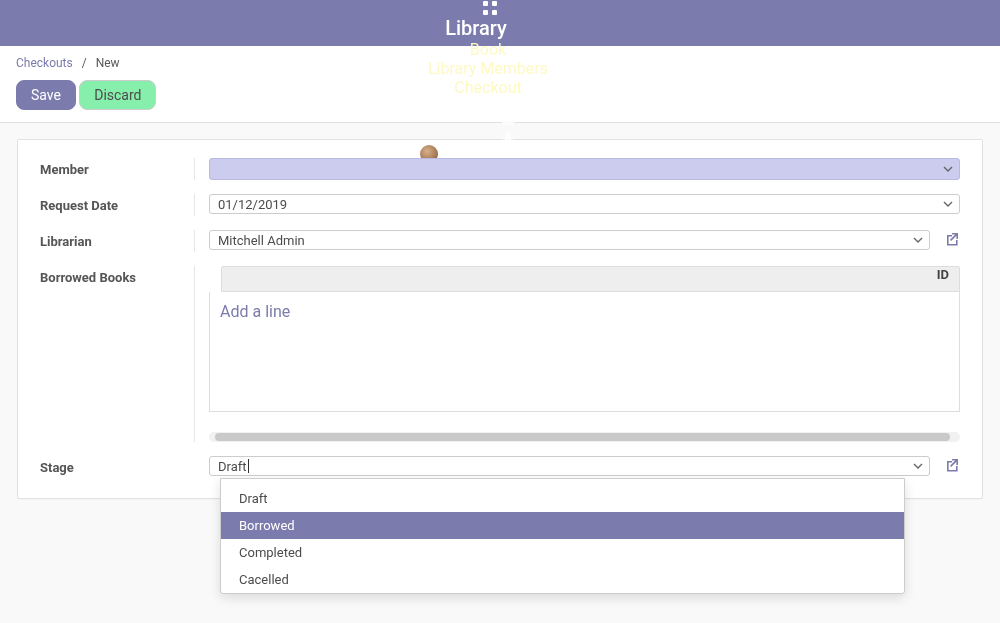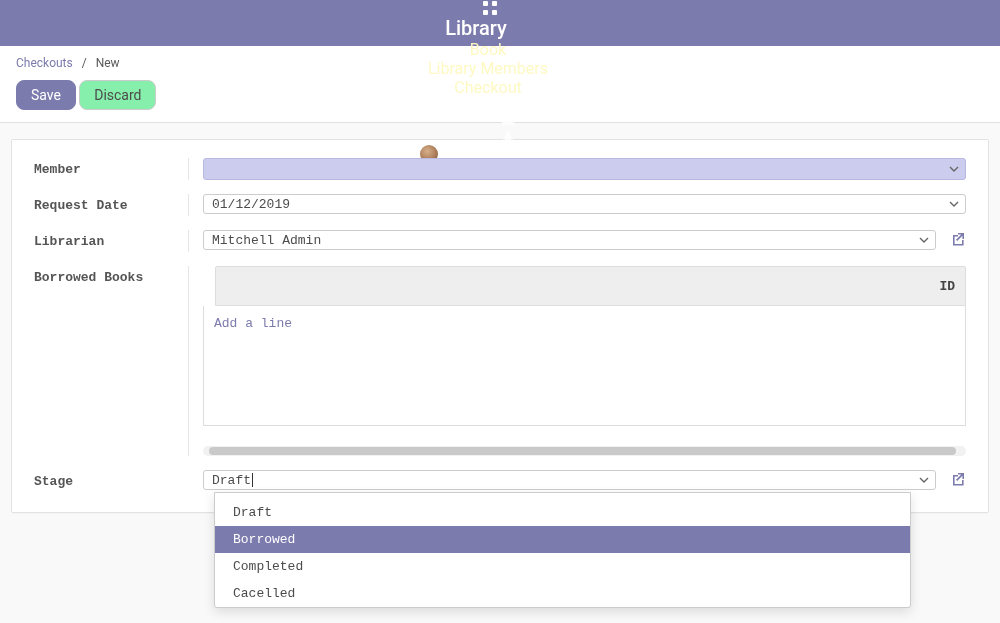--- a/index.html
+++ b/index.html
@@ -89,22 +89,21 @@
     border-color: #7c7bad;
   }
   .btn-secondary {
     background: #86efac;
     color: #4c4c4c;
     border: 1px solid #ccc;
     margin-left: 0;
   }
   
   .sheet-bg {
-    padding: 16px 9px 24px;
-    font-family: Liberation Mono, monospace;
+    padding: 16px 15px 24px;
   }
   .sheet {
     background: #fff;
     border: 1px solid #e2e2e2;
     border-radius: 2px;
     margin: 0 2px;
     padding: 18px 22px 20px;
     box-shadow: 0 1px 0 rgba(0,0,0,0.02);
   }
   .form-row {
@@ -156,45 +155,45 @@
     cursor: pointer;
   }
   
   .list-wrap {
     flex: 1 1 auto;
     padding-left: 14px;
     display: flex;
     flex-direction: column;
   }
   .list-header {
-    height: 40px;
+    height: 26px;
     background: #eeeeee;
     border: 1px solid #ddd;
     border-radius: 2px 2px 0 0;
     display: flex;
-    align-items: center;
+    align-items: flex-start;
     padding: 0 10px;
     margin-left: 12px;
   }
   .list-header .col-id {
     margin-left: auto;
     font-weight: 700;
     color: #444;
   }
   .list-body {
     border-left: 1px solid #ddd;
     border-right: 1px solid #ddd;
     min-height: 96px;
     padding: 6px 10px;
   }
   .add-line {
     color: #7c7bad;
     cursor: pointer;
     padding: 4px 0;
-    font-size: 13px;
+    font-size: 16px;
   }
   .list-footer-space {
     border: 1px solid #ddd;
     border-top: none;
     height: 24px;
   }
   .list-scroll-area {
     margin-top: 20px;
   }
   .scrollbar-track {

